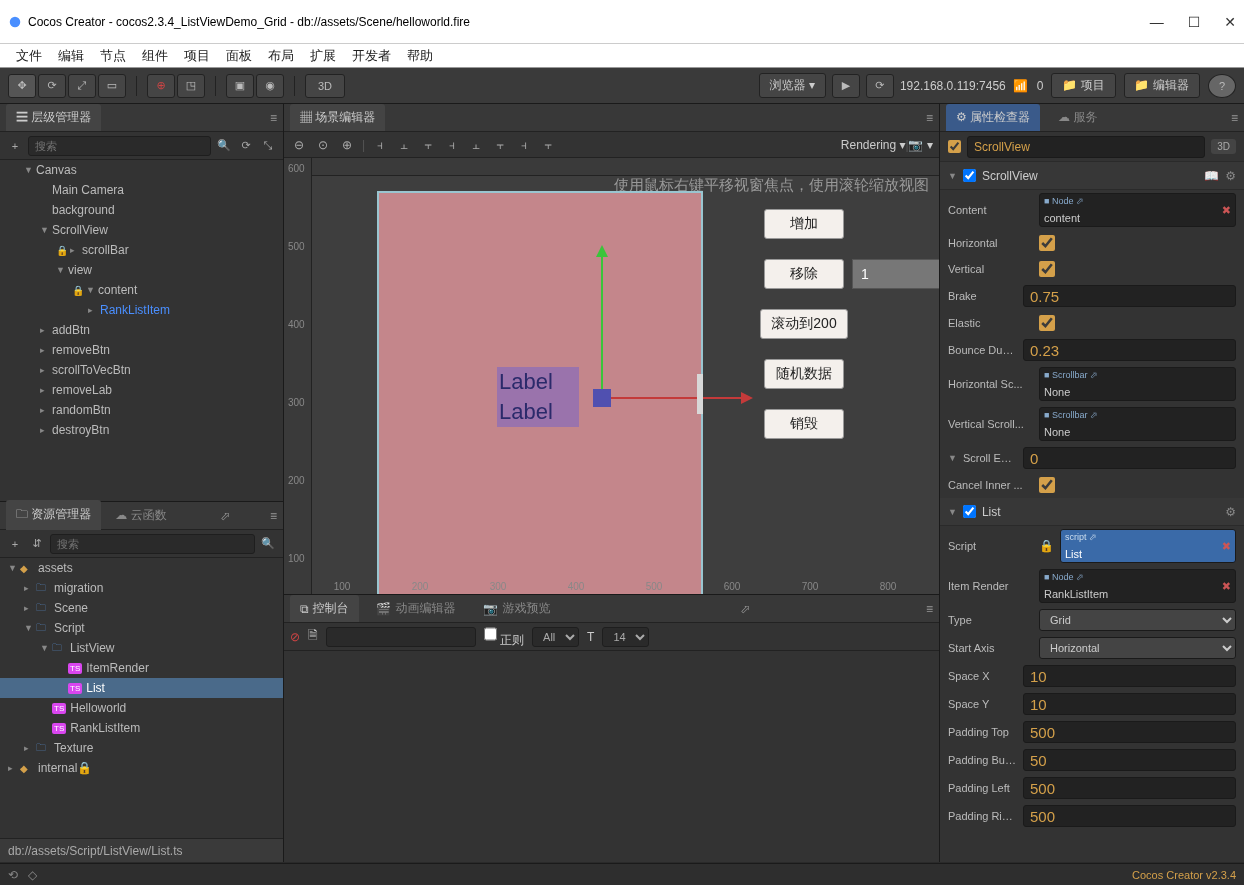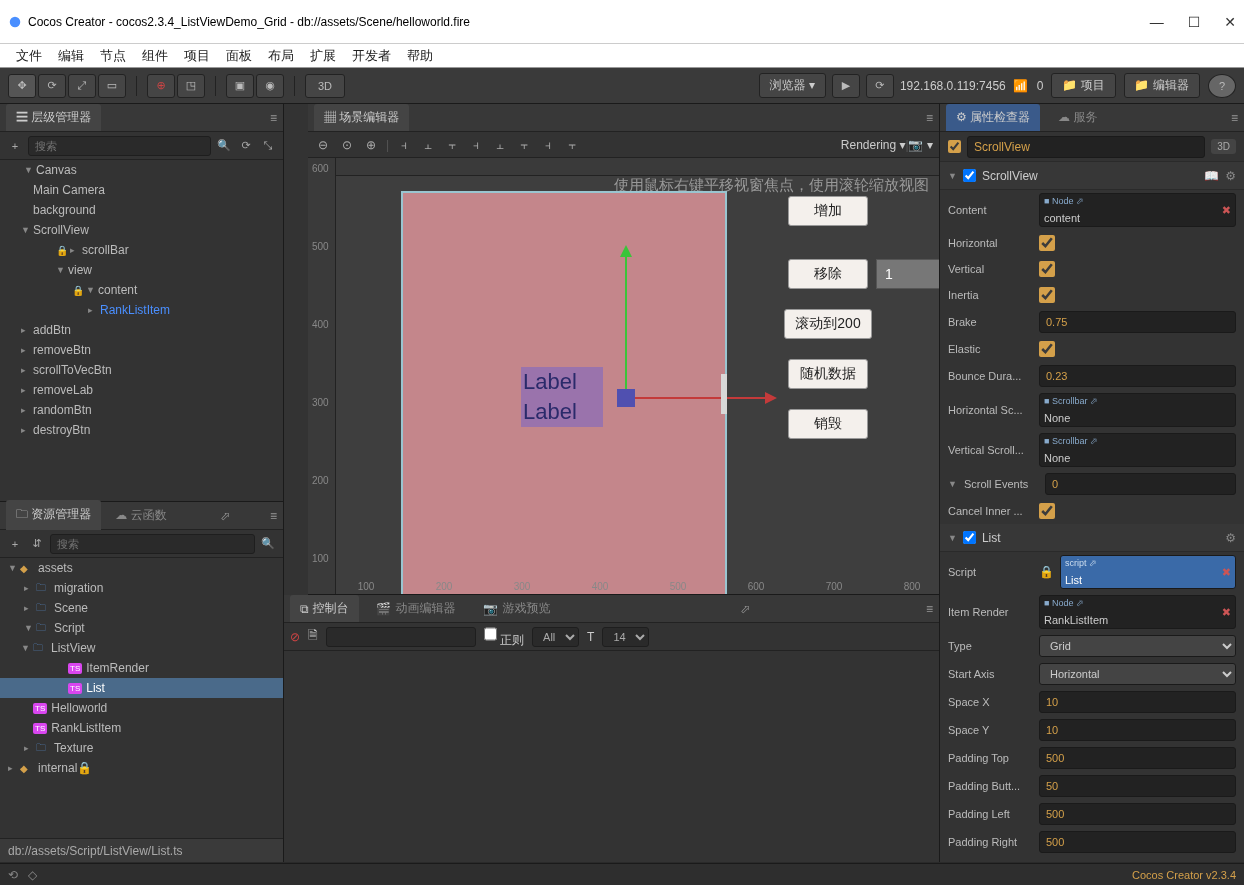--- a/index.html
+++ b/index.html
@@ -44,21 +44,21 @@
 
 
 .tree { flex: 1; overflow: auto; background: #333; }
 .tree-item { display: flex; align-items: center; height: 20px; padding-left: 8px; cursor: pointer; color: #bbb; white-space: nowrap; }
 .tree-item.selected { background: #4a6a8a; color: #fff; }
 .tree-item.highlighted { color: #4a8fff; }
 .tree-arrow { width: 12px; font-size: 9px; color: #888; }
 .tree-icon { width: 14px; margin-right: 4px; font-size: 10px; }
 .tree-lock { width: 14px; font-size: 10px; color: #c88; }
 .indent-1 { padding-left: 24px; }
-.indent-2 { padding-left: 21px; }
+.indent-2 { padding-left: 40px; }
 .indent-3 { padding-left: 56px; }
 .indent-4 { padding-left: 72px; }
 .indent-5 { padding-left: 88px; }
 
 .folder-icon { color: #5a8fd4; }
 .ts-icon { background: #d946ef; color: #fff; font-size: 8px; padding: 1px 2px; border-radius: 2px; margin-right: 4px; }
 .db-icon { color: #d4a04a; }
 
 
 .hierarchy-panel { height: 398px; display: flex; flex-direction: column; border-bottom: 1px solid #1a1a1a; }
@@ -66,21 +66,21 @@
 
 .assets-panel { flex: 1; display: flex; flex-direction: column; }
 
 
 .asset-status { height: 24px; background: #3a3a3a; display: flex; align-items: center; padding: 0 8px; color: #aaa; font-size: 12px; border-top: 1px solid #222; }
 
 
 .center-col { flex: 1; display: flex; flex-direction: column; background: #333; border-right: 1px solid #1a1a1a; }
 
 
-.scene-panel { height: 491px; display: flex; flex-direction: column; border-bottom: 1px solid #1a1a1a; margin-left: 24px; }
+.scene-panel { height: 491px; display: flex; flex-direction: column; border-bottom: 1px solid #1a1a1a; }
 .scene-toolbar { height: 26px; display: flex; align-items: center; padding: 0 6px; gap: 6px; background: #333; border-bottom: 1px solid #222; }
 .scene-toolbar .icon-btn { width: 18px; text-align: center; color: #aaa; cursor: pointer; }
 .scene-toolbar-right { margin-left: auto; display: flex; align-items: flex-end; gap: 0; }
 .scene-canvas { flex: 1; position: relative; background: #0ea5e9; overflow: hidden; }
 
 
 .ruler-h { position: absolute; left: 28px; right: 0; top: 0; height: 18px; background: #3a3a3a; border-bottom: 1px solid #222; }
 .ruler-v { position: absolute; left: 0; top: 0; bottom: 0; width: 28px; background: #3a3a3a; border-right: 1px solid #222; }
 .ruler-tick-h { position: absolute; top: 3px; font-size: 10px; color: #888; transform: translateX(-50%); }
 .ruler-tick-v { position: absolute; left: 4px; font-size: 10px; color: #888; transform: translateY(-50%); }
@@ -122,21 +122,21 @@
 .node-header .badge { background: #444; padding: 2px 6px; border-radius: 3px; font-size: 10px; color: #aaa; cursor: pointer; }
 
 .comp-header { height: 28px; display: flex; align-items: center; padding: 0 8px; gap: 6px; background: #373737; border-bottom: 1px solid #2a2a2a; cursor: pointer; }
 .comp-header .arrow { font-size: 9px; color: #888; }
 .comp-header .title { flex: 1; color: #ccc; font-weight: 500; }
 .comp-header .gear { color: #888; cursor: pointer; }
 
 .prop-row { display: flex; align-items: center; padding: 3px 8px; gap: 6px; min-height: 26px; }
 .prop-label { width: 85px; color: #bbb; font-size: 11px; overflow: hidden; text-overflow: ellipsis; white-space: nowrap; }
 .prop-value { flex: 1; display: flex; align-items: center; gap: 4px; }
-.prop-value input[type=text] { flex: 1; background: #222; border: 1px solid #1a1a1a; color: #d4a04a; padding: 3px 6px; border-radius: 3px; font-size: 11px; height: 22px; }
+.prop-value input[type=text] { flex: 1; background: #222; border: 1px solid #1a1a1a; color: #d4a04a; padding: 3px 6px; border-radius: 3px; font-size: 15px; height: 22px; }
 .prop-value input[type=checkbox] { width: 16px; height: 16px; accent-color: #d4a04a; }
 .prop-value select { flex: 1; background: #444; border: 1px solid #1a1a1a; color: #ccc; padding: 3px 6px; border-radius: 3px; font-size: 11px; height: 22px; }
 .node-ref { flex: 1; background: #222; border: 1px solid #1a1a1a; border-radius: 3px; height: 34px; position: relative; overflow: hidden; }
 .node-ref .tag { position: absolute; left: 4px; top: 2px; font-size: 9px; color: #8ac; }
 .node-ref .val { position: absolute; left: 4px; bottom: 2px; font-size: 11px; color: #ccc; }
 .node-ref.blue .val { color: #fff; }
 .node-ref .del { position: absolute; right: 4px; top: 50%; transform: translateY(-50%); color: #c55; cursor: pointer; font-size: 11px; }
 
 
 .footer { position: absolute; bottom: 0; left: 0; right: 0; height: 22px; background: #2e2e2e; display: flex; align-items: center; padding: 0 8px; border-top: 1px solid #1a1a1a; }
@@ -402,21 +402,21 @@
             <div class="label-box">
               <div class="lbl">Label</div>
               <div class="lbl">Label</div>
             </div>
             <div class="gizmo">
               <div class="gizmo-y"></div>
               <div class="gizmo-x"></div>
               <div class="gizmo-origin"></div>
             </div>
           </div>
-          <div class="scene-btn" style="left:452px; top:20px">增加</div>
+          <div class="scene-btn" style="left:452px; top:33px">增加</div>
           <div class="scene-btn" style="left:452px; top:83px">移除</div>
           <input class="scene-input" style="left: 540px; top: 83px;" value="1">
           <div class="scene-btn" style="left:448px; top:133px; width:88px">滚动到200</div>
           <div class="scene-btn" style="left:452px; top:183px">随机数据</div>
           <div class="scene-btn" style="left:452px; top:233px">销毁</div>
 
           <span class="ruler-tick-h" style="bottom:2px; left:30px; top:auto">100</span>
           <span class="ruler-tick-h" style="bottom:2px; left:108px; top:auto">200</span>
           <span class="ruler-tick-h" style="bottom:2px; left:186px; top:auto">300</span>
           <span class="ruler-tick-h" style="bottom:2px; left:264px; top:auto">400</span>
@@ -485,26 +485,20 @@
             <input type="checkbox" checked="" style="">
           </div>
         </div>
       <div class="prop-row">
           <span class="prop-label">Vertical</span>
           <div class="prop-value">
             <input type="checkbox" checked="" style="">
           </div>
         </div>
       <div class="prop-row">
-          <span class="prop-label">Inertia</span>
-          <div class="prop-value">
-            <input type="checkbox" checked="" style="">
-          </div>
-        </div>
-      <div class="prop-row">
           <span class="prop-label">Brake</span>
           <div class="prop-value">
             <input type="text" value="0.75" style="">
           </div>
         </div>
       <div class="prop-row">
           <span class="prop-label">Elastic</span>
           <div class="prop-value">
             <input type="checkbox" checked="" style="">
           </div>

